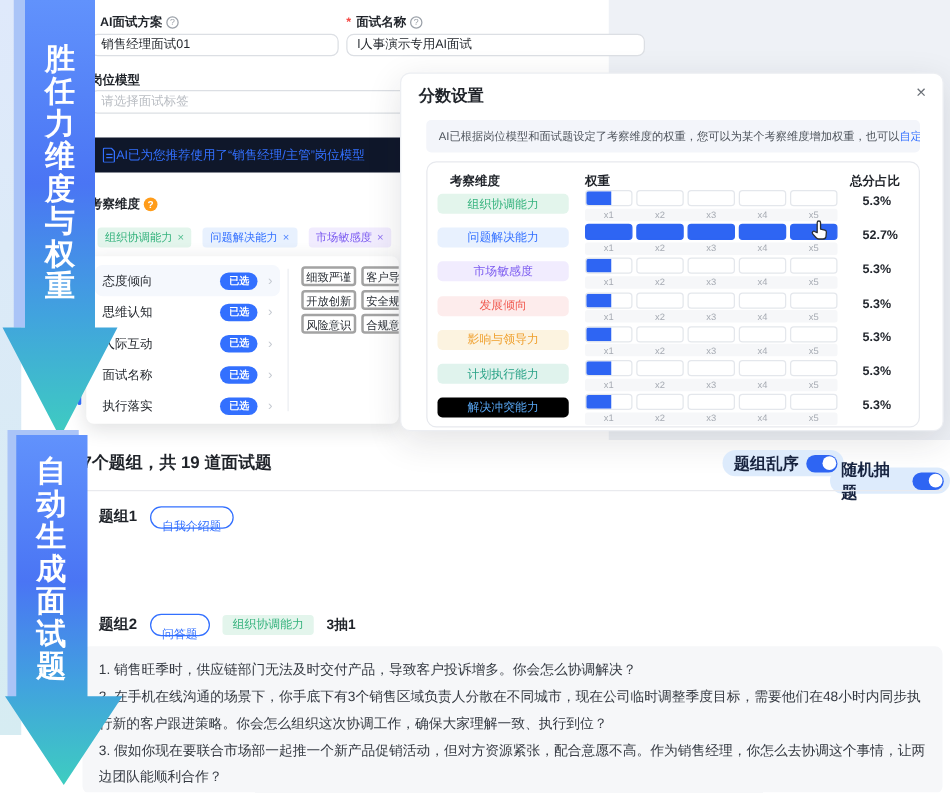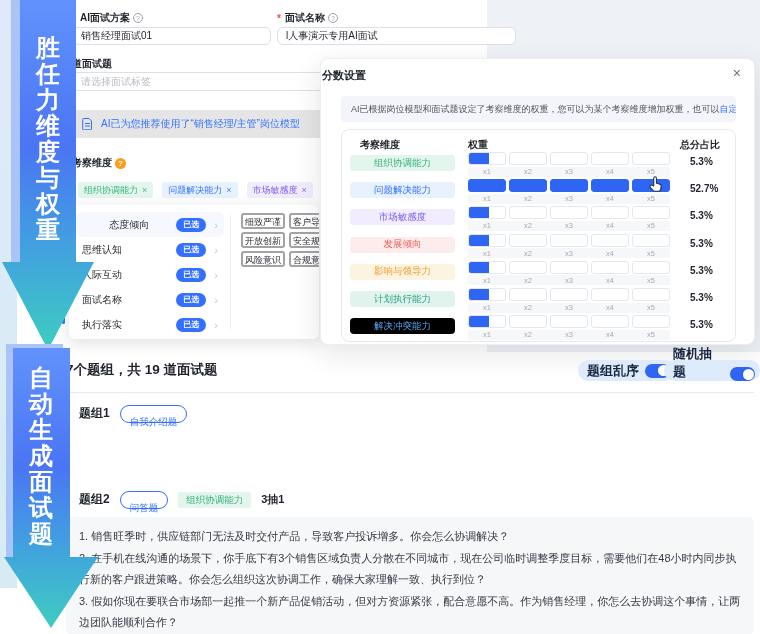--- a/index.html
+++ b/index.html
@@ -11,22 +11,22 @@
   
   .fld-label{font-size:10px;font-weight:bold;color:#1f2329;display:flex;align-items:center;gap:3px;}
   .req{color:#f54a45;margin-right:1px;}
   .help-gray{width:10px;height:10px;border:1px solid #9ba1a9;border-radius:50%;color:#9ba1a9;
      font-size:7px;line-height:10px;text-align:center;font-weight:normal;box-sizing:border-box;}
   .help-orange{width:11px;height:11px;background:#ff9c1a;border-radius:50%;color:#fff;
      font-size:8px;line-height:11px;text-align:center;font-weight:bold;}
   .inp{height:18px;border:1px solid #dcdfe4;border-radius:6px;background:#fff;box-sizing:border-box;
      font-size:10px;line-height:16px;padding:0 8px;color:#1f2329;display:flex;align-items:center;}
   .inp .ph{color:#b8bcc2;}
-  .ai-banner{height:28px;background:#e5e5e5;border-radius:4px;display:flex;align-items:center;
-     gap:8px;padding:0 10px;box-sizing:border-box;color:#3370ff;font-size:10px;}
+  .ai-banner{height:28px;background:#0f172a;border-radius:4px;display:flex;align-items:center;
+     gap:0;padding:0 10px;box-sizing:border-box;color:#3370ff;font-size:10px;}
   
   .sel-tags{display:flex;gap:9px;}
   .sel-tag{height:16px;border-radius:3px;padding:0 6px;font-size:9px;display:flex;align-items:center;gap:4px;}
   .sel-tag .x{font-size:9px;opacity:.85;cursor:pointer;}
   .t-green{background:#e3f5ec;color:#36b37e}.t-blue{background:#e8f1fe;color:#3370ff}
   .t-purple{background:#f1ecfe;color:#7b5af0}.t-red{background:#fdecec;color:#f05b51}
   .t-orange{background:#fcf3e0;color:#ef9f2c}.t-teal{background:#e0f3ed;color:#2aa287}
   .t-sky{background:#000000;color:#58a6f2}
   .tick{width:3px;border-radius:1.5px;background:#3370ff;}
   
@@ -37,21 +37,21 @@
   .dd-item.active{background:#f5f8fd;}
   .dd-item .lab{font-size:10px;color:#1f2329;flex:1;}
   .dd-pill{background:#3370ff;color:#fff;font-size:8px;border-radius:8px;padding:1.5px 7px;font-weight:bold;}
   .dd-chev{color:#c4c9d0;font-size:11px;margin-left:8px;}
   .dd-divider{position:absolute;left:161px;top:10px;width:1px;height:114px;background:#eceef2;}
   .opt-btn{position:absolute;width:44px;height:16px;border:2px solid #a3a3a3;border-radius:3px;
      font-size:9px;color:#2a2f36;text-align:center;line-height:15px;box-sizing:border-box;background:#fff;cursor:pointer;}
   
   .dialog{left:320px;top:58px;width:435px;height:287px;background:#fff;border:1px solid #eceef2;
      border-radius:8px;box-shadow:0 8px 28px rgba(31,35,41,.12);box-sizing:border-box;}
-  .dlg-title{position:absolute;left:1px;top:9px;font-size:11px;font-weight:bold;}
+  .dlg-title{position:absolute;left:14px;top:9px;font-size:13px;font-weight:bold;}
   .dlg-close{position:absolute;right:13px;top:6px;font-size:14px;color:#6b7077;cursor:pointer;}
   .dlg-tip{position:absolute;left:20px;top:37px;width:395px;height:26px;background:#f3f5fa;border-radius:4px;
      font-size:9px;color:#4e545c;line-height:26px;padding:0 10px;box-sizing:border-box;white-space:nowrap;overflow:hidden;}
   .dlg-tip a{color:#3370ff;text-decoration:none;}
   .dlg-table{position:absolute;left:20px;top:70px;width:395px;height:213px;border:1px solid #e7e9ee;
      border-radius:8px;box-sizing:border-box;}
   .th{position:absolute;top:8px;font-size:10px;font-weight:bold;color:#1f2329;}
   .row-tag{position:absolute;width:105px;height:16px;border-radius:4px;font-size:9.5px;
      display:flex;align-items:center;justify-content:center;}
   .seg{position:absolute;width:38px;height:13px;border:1px solid #e4e7ec;border-radius:3px;
@@ -104,21 +104,21 @@
   <div class="abs fld-label" style="left:277px;top:11px;">
     <span class="req">*</span>
     <span>面试名称</span>
     <span class="help-gray">?</span>
   </div>
   <div class="abs inp" style="left:277px;top:27px;width:239px;">
     <span>l人事演示专用AI面试</span>
   </div>
 
   <div class="abs fld-label" style="left:72px;top:57px;">
-    <span>道面试题</span>
+    <span>岗位模型</span>
   </div>
   <div class="abs inp" style="left:72px;top:72px;width:360px;height:19px;">
     <span class="ph">请选择面试标签</span>
   </div>
 
   <div class="abs ai-banner" style="left:72px;top:110px;width:415px;">
     <svg width="11" height="12" viewBox="0 0 11 12">
       <path d="M1.5 0.5h5.5l2.5 2.5v8a0.8 0.8 0 0 1 -0.8 0.8H1.5a0.8 0.8 0 0 1 -0.8-0.8v-9.7a0.8 0.8 0 0 1 0.8-0.8z" fill="none" stroke="#3370ff" stroke-width="1"></path>
       <path d="M3 5.5h5M3 8h5" stroke="#3370ff" stroke-width="1"></path>
     </svg>
@@ -147,21 +147,21 @@
         <span>发展倾向</span>
         <span class="x">×</span>
       </span>
     </div>
 
   <div class="abs tick" style="left:62px;top:253px;height:10px;"></div>
   <div class="abs tick" style="left:62px;top:314px;height:10px;"></div>
 
   <div class="abs dropdown">
     <div id="dd-items">
-        <div class="dd-item active" style="top: 7px; text-align: center;">
+        <div class="dd-item active" style="top: 7px;">
           <span class="lab">态度倾向</span>
           <span class="dd-pill">已选</span>
           <span class="dd-chev">›</span>
         </div>
         <div class="dd-item" style="top: 32px;">
           <span class="lab">思维认知</span>
           <span class="dd-pill">已选</span>
           <span class="dd-chev">›</span>
         </div>
         <div class="dd-item" style="top: 57px;">
@@ -318,21 +318,21 @@
       <path d="M9 4.2c0-1 .8-1.8 1.8-1.8s1.8.8 1.8 1.8V11l4.6 1.2c1 .3 1.7 1.2 1.6 2.2l-.4 4.4c-.2 1.6-1.5 2.8-3.1 2.8h-4.6c-1.1 0-2.1-.5-2.8-1.3l-3.7-4.2c-.6-.7-.5-1.7.1-2.3.6-.6 1.6-.6 2.2-.1L9 14.8V4.2z" fill="#fff" stroke="#2b3036" stroke-width="1.4" stroke-linejoin="round"></path>
     </svg>
   </div>
 
   <div class="abs sec-title" style="left:66px;top:361px;">7个题组，共 19 道面试题</div>
 
   <div class="toggle-pill" style="left:578px;top:360px;">
     <span class="tlab">题组乱序</span>
     <span class="switch"></span>
   </div>
-  <div class="toggle-pill" style="left:664px;top:360px;align-items:flex-end;">
+  <div class="toggle-pill" style="left:664px;top:374px;">
     <span class="tlab">随机抽题</span>
     <span class="switch"></span>
   </div>
 
   <div class="abs divider" style="left:66px;top:392px;width:688px;"></div>
 
   <div class="ghead" style="top:405px;">
     <span class="gbar"></span>
     <span class="gtitle">题组1</span>
     <span class="tag-outline">自我介绍题</span>

